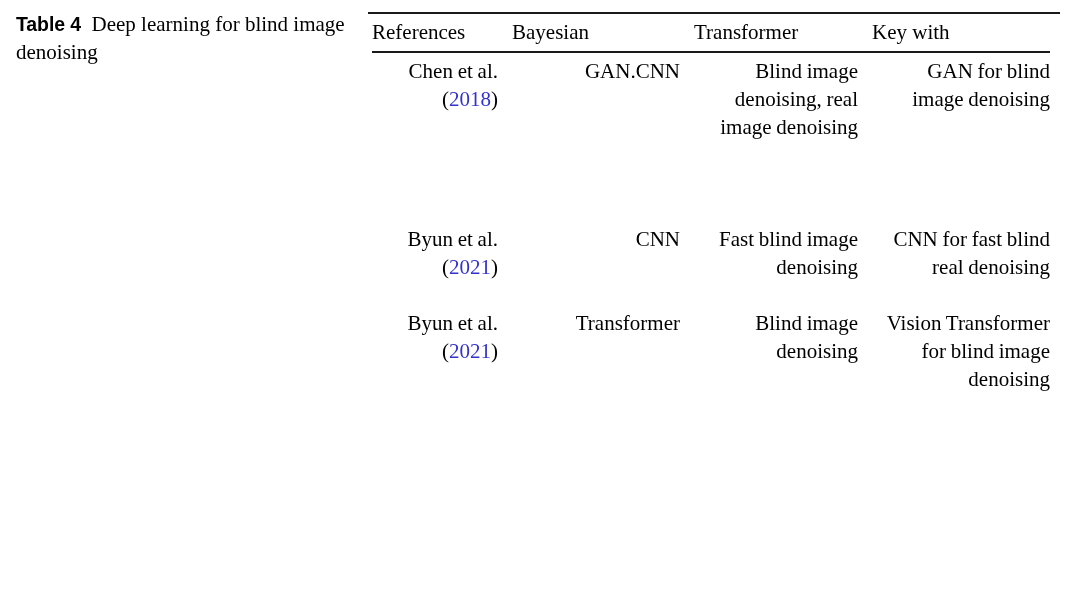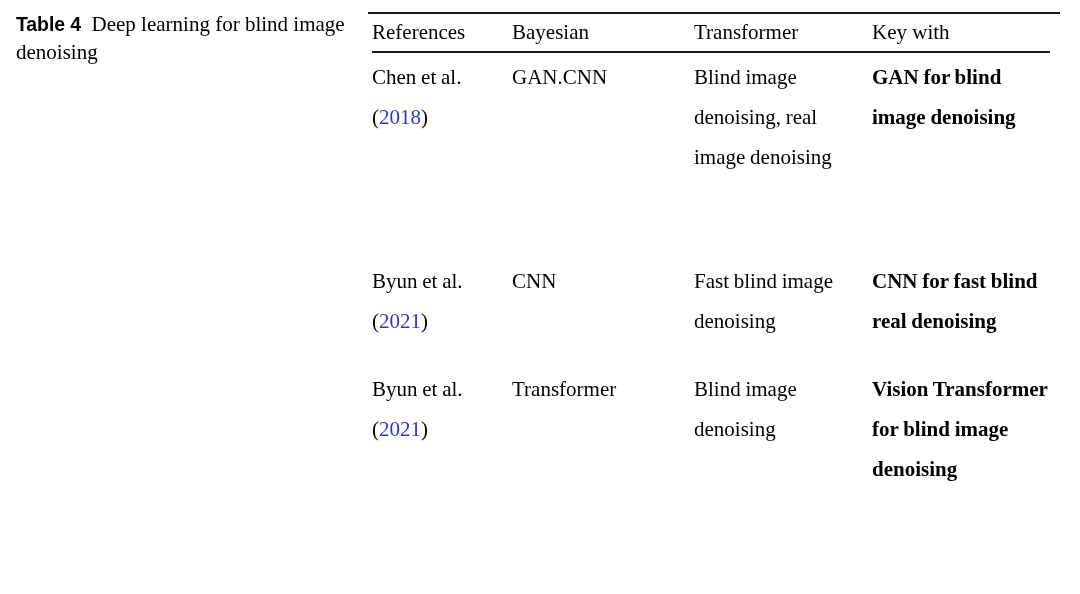--- a/index.html
+++ b/index.html
@@ -79,39 +79,39 @@
     font-weight: normal;
     font-family: "Liberation Serif", serif;
     font-size: 21px;
     line-height: 28px;
     padding: 4px 10px 5px 4px;
     vertical-align: top;
     white-space: nowrap;
   }
 
   table.tbl tbody td {
-    text-align: left;
+    text-align: right;
     vertical-align: top;
     font-family: "Liberation Serif", serif;
     font-size: 21px;
-    line-height: 40px;
+    line-height: 28px;
     padding: 0 10px 0 4px;
     word-spacing: -0.5px;
   }
 
   tr.row-spacer td {
     height: 28px;
     padding: 0;
     line-height: 28px;
     font-size: 1px;
   }
 
   td.cell-ref { padding-right: 6px; }
   td.cell-app { padding-right: 6px; }
-  td.cell-key { padding-right: 0px; font-weight: bold; }
+  td.cell-key { padding-right: 0px; }
 
   .yr {
     color: #3333cc;
   }
 
   .hdr-spacer td { height: 6px; padding: 0; font-size: 1px; line-height: 1px; }
 </style>
 </head>
 <body>
 

